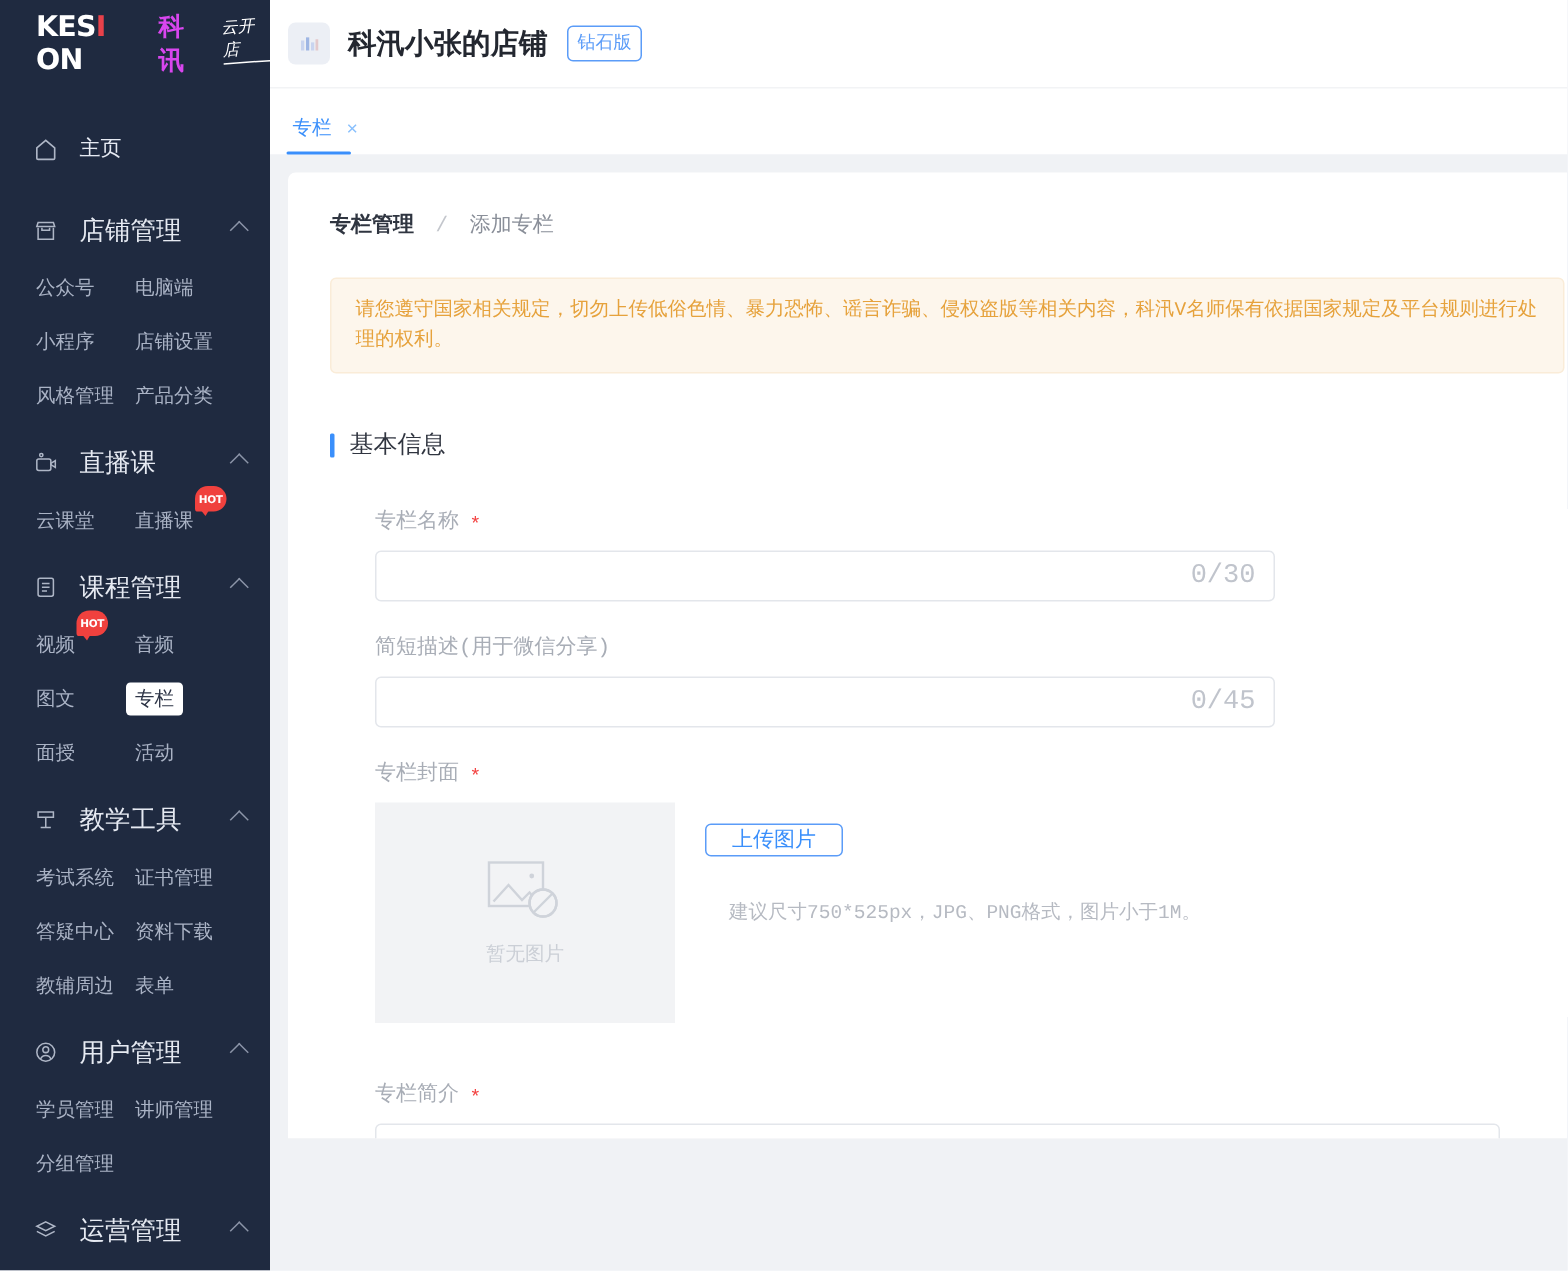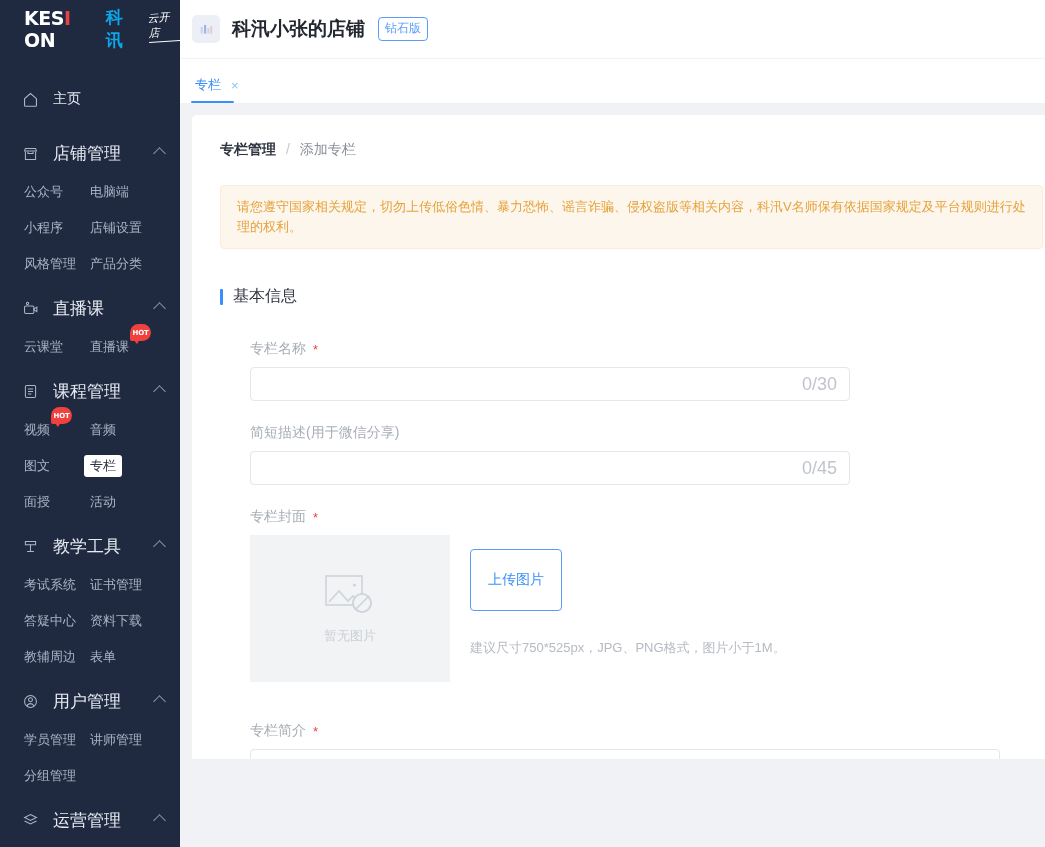--- a/index.html
+++ b/index.html
@@ -25,21 +25,21 @@
   }
   .logo-kesion {
     font-family: "DejaVu Sans", sans-serif;
     font-weight: bold; font-size: 19px; letter-spacing: -0.5px;
     color: #ffffff; position: relative; display: inline-block;
   }
   .logo-kesion .i-red {
     color: #e8414a; display: inline-block;
   }
   .logo-cn {
-    color: #0ea5e9; font-size: 17px; font-weight: bold;
+    color: #d946ef; font-size: 17px; font-weight: bold;
     margin-left: 1px; letter-spacing: 0px;
   }
   .logo-hand {
     color: #ffffff; font-size: 11px; font-family: "DejaVu Serif", serif;
     font-style: italic; position: relative; top: -3px; margin-left: 4px;
     border-bottom: 1px solid #ffffff; padding-bottom: 1px;
     transform: rotate(-4deg); display: inline-block;
   }
 
   .nav-home {
@@ -129,21 +129,21 @@
     height: 2.5px; background: #3a8ffb; border-radius: 2px;
   }
   .tab-close { font-size: 13px; color: #89c0fd; line-height: 1; }
 
   .content-area {
     flex: 1; background: #f0f2f5; padding: 12px 0 0 12px;
     overflow: hidden; min-height: 0;
   }
   .card {
     background: #fff; border-radius: 5px 0 0 0;
-    height: 100%; padding: 26px 0 0 28px; overflow: hidden;
+    height: 100%; padding: 26px 0 0 28px; overflow: hidden; font-family: Liberation Mono, monospace;
   }
   .crumb { font-size: 14px; color: #8a8f99; margin-bottom: 26px; }
   .crumb .cur { color: #2f3540; font-weight: bold; }
   .crumb .sep { margin: 0 6px; color: #c3c6cc; }
 
   .notice {
     background: #fdf6ec; border: 1px solid #faecd8;
     color: #e6a23c; font-size: 13px; line-height: 20px;
     border-radius: 4px; padding: 11px 16px;
     margin-right: 0; width: 823px;
@@ -170,24 +170,24 @@
   }
   .imgrow { display: flex; align-items: flex-start; gap: 20px; }
   .img-ph {
     width: 200px; height: 147px; background: #f2f3f5;
     display: flex; flex-direction: column; align-items: center;
     justify-content: center; gap: 4px;
   }
   .img-ph .label { font-size: 13px; color: #cbcfd6; }
   .btn-upload {
     border: 1px solid #5b9cf8; color: #3a8ffb; background: #fff;
-    border-radius: 4px; font-size: 14px; padding: 21px 17px;
+    border-radius: 4px; font-size: 14px; padding: 1px 17px;
     cursor: pointer; font-family: inherit; margin-top: 14px;
   }
-  .upload-hint { font-size: 13px; color: #b6bac2; margin-top: 28px; }
+  .upload-hint { font-size: 13px; color: #b6bac2; margin-top: 28px; margin-left: 16px; }
   .textarea {
     width: 750px; height: 90px; border: 1px solid #e3e6eb;
     border-radius: 4px; background: #fff;
   }
 </style>
 </head>
 <body>
 
 <div id="app">
 

